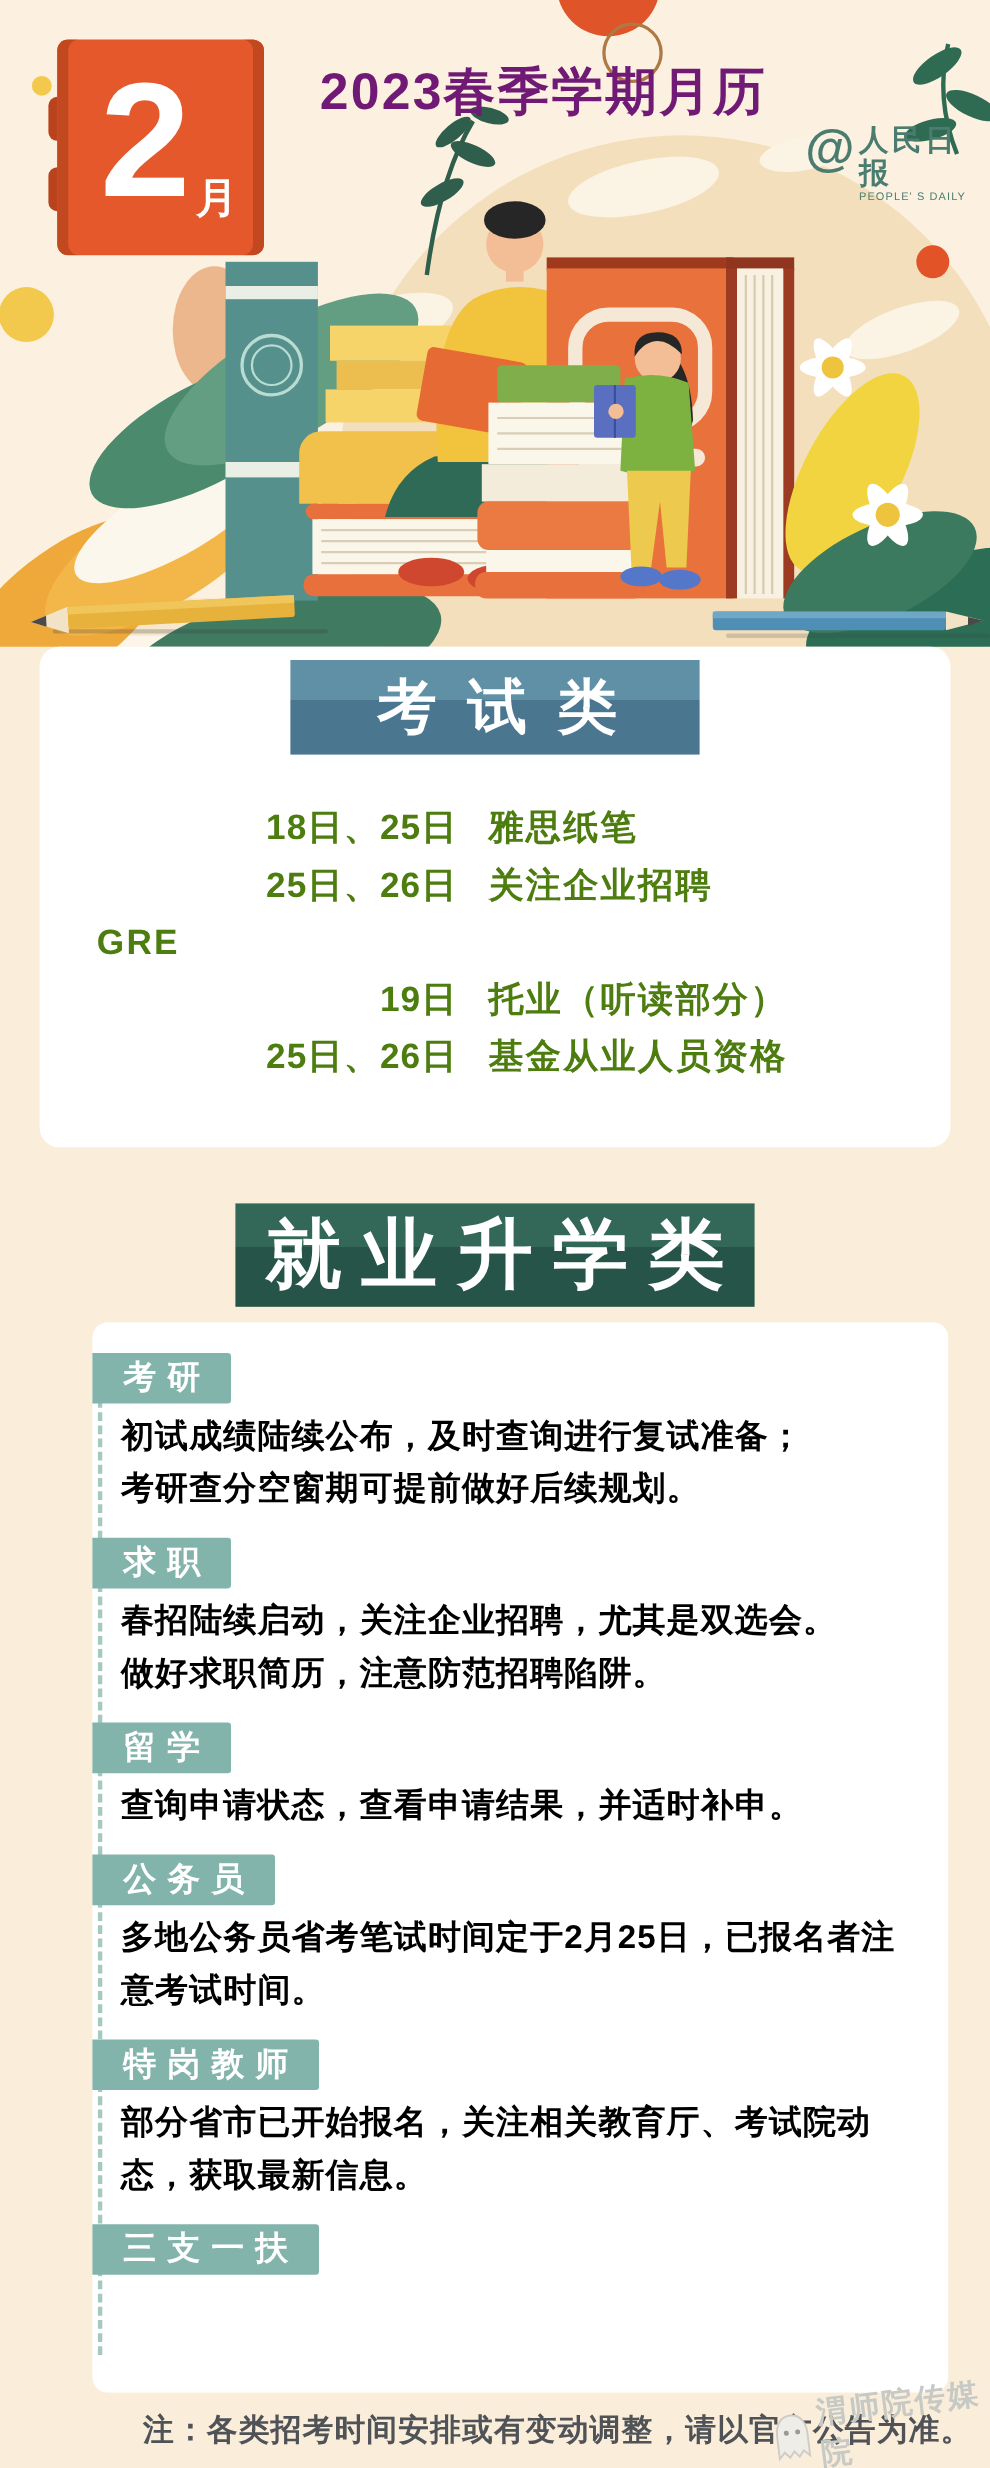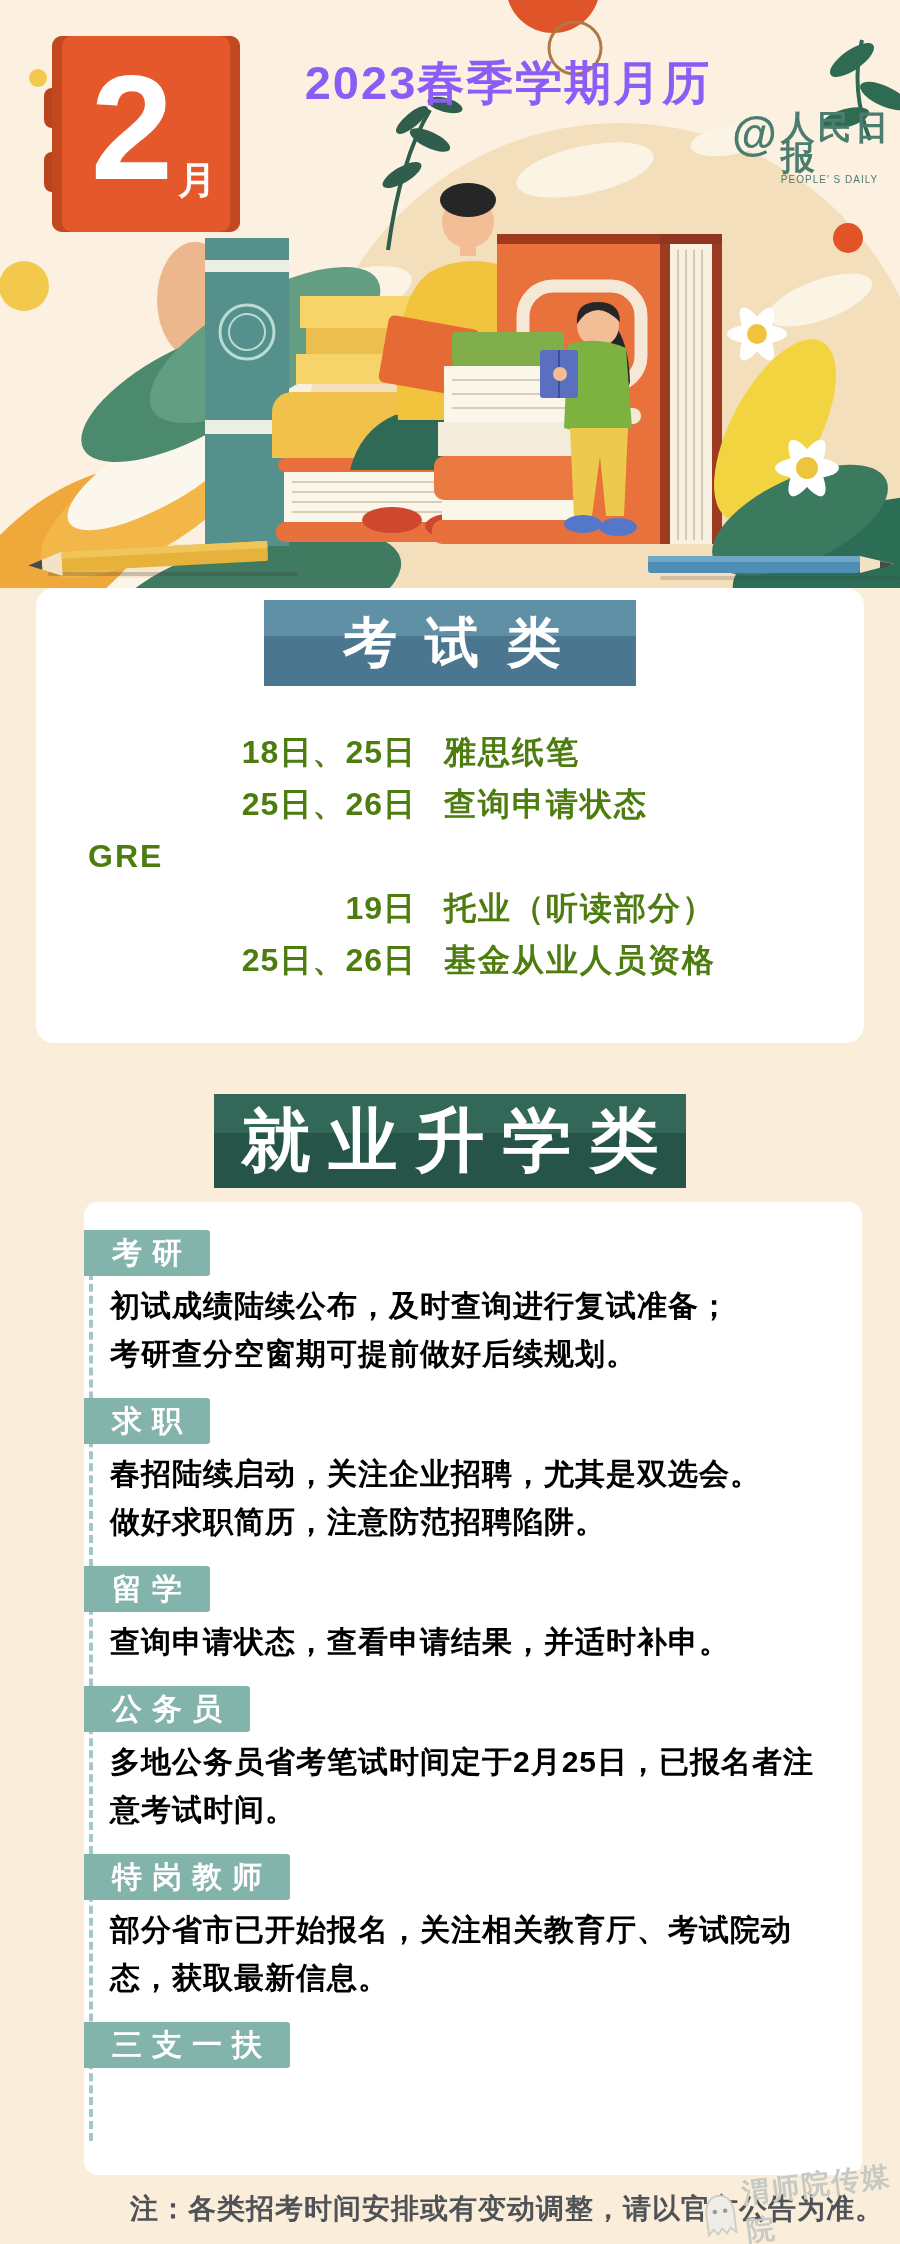--- a/index.html
+++ b/index.html
@@ -16,30 +16,30 @@
     background:#e4582c;border-radius:10px;z-index:3;
     box-shadow:inset 10px 0 0 #c1481f, inset -10px 0 0 #c1481f;
   }
   .month-tab{position:absolute;left:44px;width:16px;height:40px;background:#b9431d;border-radius:8px;z-index:2;}
   .month-num{
     position:absolute;left:0;top:-6px;width:160px;text-align:center;
     font-size:148px;line-height:196px;font-weight:bold;color:#fff;
   }
   .month-unit{position:absolute;right:24px;bottom:26px;font-size:38px;font-weight:bold;color:#fff;}
   .hero-title{
-    position:absolute;left:288px;top:52px;width:440px;z-index:3;
-    text-align:center;font-size:47px;font-weight:bold;color:#8b5cf6;letter-spacing:2px;
+    position:absolute;left:274px;top:52px;width:440px;z-index:3;
+    text-align:center;font-size:47px;font-weight:bold;color:#701a75;letter-spacing:2px;
   }
   .pd-logo{
     position:absolute;left:732px;top:112px;z-index:3;display:flex;align-items:flex-start;
     color:#4a7d70;
   }
   .logo-at{font-size:46px;font-weight:bold;line-height:44px;margin-right:4px;}
   .logo-col{display:flex;flex-direction:column;}
-  .logo-name{font-size:34px;font-weight:bold;letter-spacing:3px;line-height:30px;}
+  .logo-name{font-size:27px;font-weight:bold;letter-spacing:3px;line-height:30px;}
   .logo-sub{font-size:10px;letter-spacing:1px;margin-top:2px;}
   
   .card{position:absolute;background:#ffffff;}
   .card-exam{left:36px;top:588px;width:828px;height:455px;border-radius:18px;}
   .card-career{left:84px;top:1202px;width:778px;height:973px;border-radius:14px;}
   .card-career::before{
     content:"";position:absolute;left:5px;top:34px;bottom:34px;
     border-left:4px dashed #a3c9c0;
   }
   .banner{
@@ -255,21 +255,21 @@
 
   <div class="card card-exam"></div>
   <div class="banner banner-exam">考试类</div>
   <div class="exam-list">
       <div class="exam-row">
         <span class="exam-dates">18日、25日</span>
         <span class="exam-name">雅思纸笔</span>
       </div>
       <div class="exam-row">
         <span class="exam-dates">25日、26日</span>
-        <span class="exam-name">查询申请状态</span>
+        <span class="exam-name">关注企业招聘</span>
       </div>
       <div class="exam-row">
         <span class="exam-name">GRE</span>
       </div>
       <div class="exam-row">
         <span class="exam-dates">19日</span>
         <span class="exam-name">托业（听读部分）</span>
       </div>
       <div class="exam-row">
         <span class="exam-dates">25日、26日</span>

